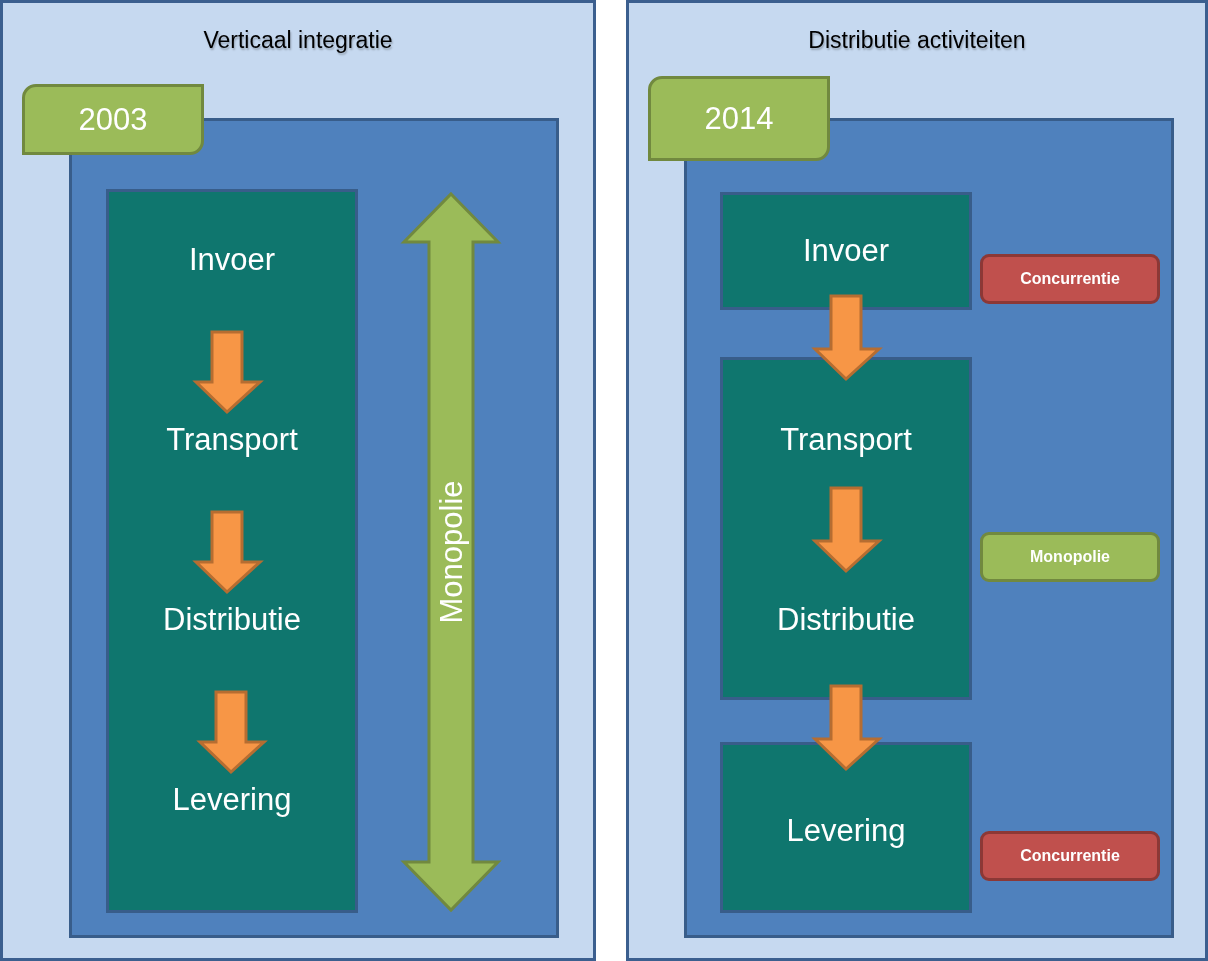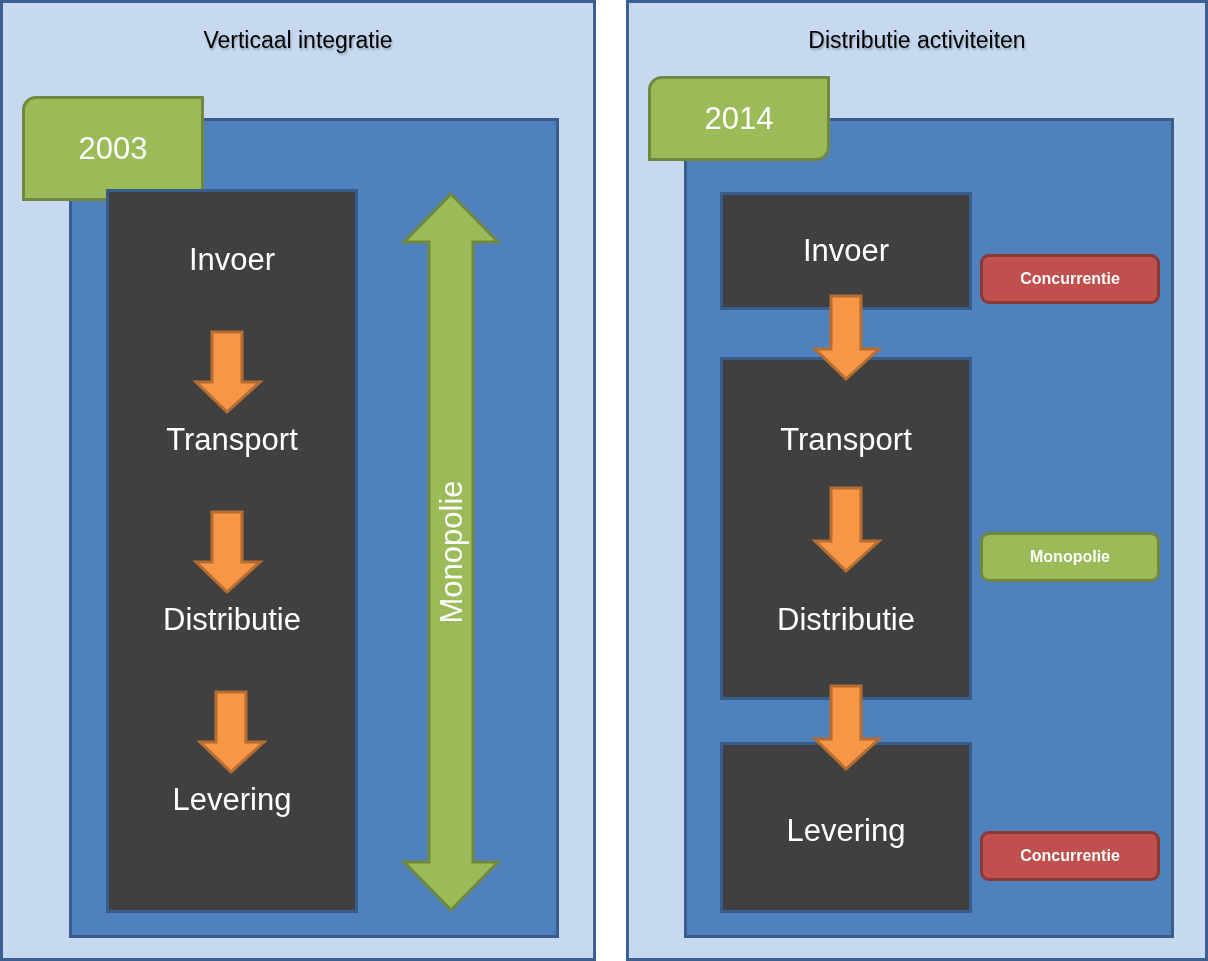--- a/index.html
+++ b/index.html
@@ -4,37 +4,37 @@
 <style>
   html, body { margin: 0; padding: 0; background: #ffffff; }
   body { width: 1208px; height: 961px; position: relative; overflow: hidden;
          font-family: "Liberation Sans", "DejaVu Sans", sans-serif; }
   .panel { position: absolute; background: #c6d9f0; border: 3px solid #3b5f8f; box-sizing: border-box; }
   .panel-title { position: absolute; left: 0; right: 0; text-align: center; font-size: 23px; color: #000;
                  text-shadow: 1px 2px 2px rgba(0,0,0,0.25); }
   .inner { position: absolute; background: #4f81bd; border: 3px solid #385d8a; box-sizing: border-box; }
   .year-tab { position: absolute; background: #9bbb59; border: 3px solid #71893f; box-sizing: border-box;
               border-radius: 14px 0 14px 0; color: #fff; font-size: 31px; display: flex; align-items: center; justify-content: center; }
-  .step-box { position: absolute; background: #404040; border: 3px solid #385d8a; box-sizing: border-box; }
+  .step-box { position: absolute; background: #0f766e; border: 3px solid #385d8a; box-sizing: border-box; }
   .step-label { position: absolute; left: 0; right: 0; text-align: center; color: #fff; font-size: 31px; }
   .badge { position: absolute; box-sizing: border-box; border-radius: 9px; color: #fff; font-weight: bold; font-size: 16px;
            display: flex; align-items: center; justify-content: center; margin-top: 28px; }
   .badge-red { background: #c0504d; border: 3px solid #8c3836; }
   .badge-green { background: #9bbb59; border: 3px solid #71893f; }
   svg { position: absolute; overflow: visible; }
   .mono-vertical { position: absolute; color: #fff; font-size: 31px; transform: rotate(-90deg); transform-origin: center; white-space: nowrap; text-align: center; }
 </style>
 </head>
 <body>
 
 <div class="panel" style="left:0;top:0;width:596px;height:961px;">
   <div class="panel-title" style="top:24px;">Verticaal integratie</div>
 </div>
 <div class="inner" style="left:69px;top:118px;width:490px;height:820px;"></div>
-<div class="year-tab" style="left:22px;top:84px;width:182px;height:105px;margin-top:12px;">2003</div>
+<div class="year-tab" style="left:22px;top:84px;width:182px;height:71px;">2003</div>
 
 <div class="step-box" style="left:106px;top:189px;width:252px;height:724px;">
   <div class="step-label" style="top:50px;">Invoer</div>
   <div class="step-label" style="top:230px;">Transport</div>
   <div class="step-label" style="top:410px;">Distributie</div>
   <div class="step-label" style="top:590px;">Levering</div>
 </div>
 
 <svg style="left:194px;top:330px;" width="70" height="85">
   <polygon points="18,2 48,2 48,52 66,52 33,82 2,52 18,52" fill="#f79646" stroke="#b66d31" stroke-width="3"></polygon>

